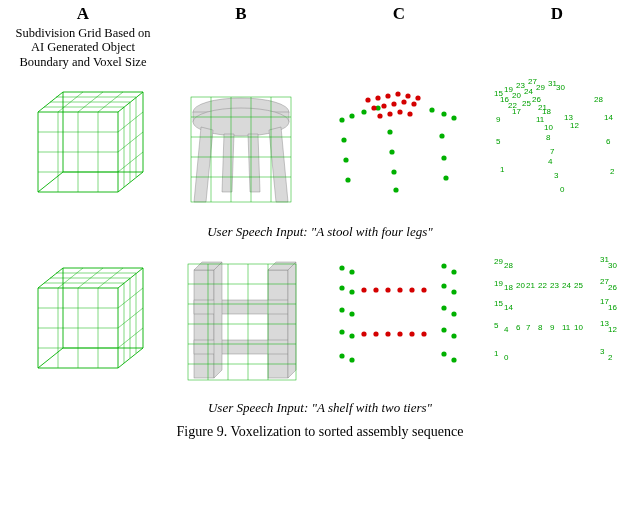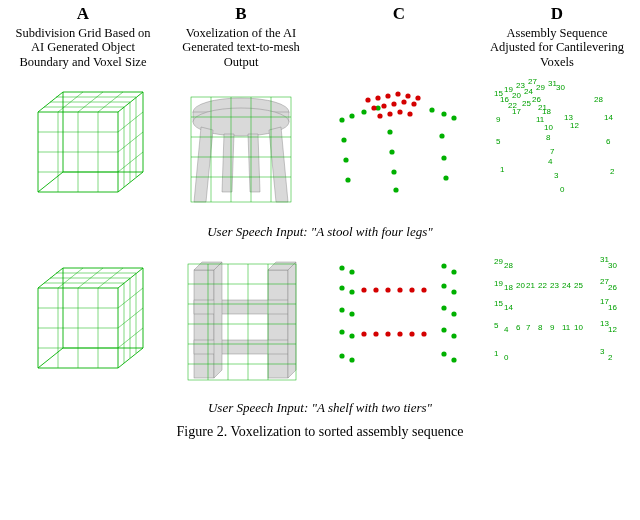--- a/index.html
+++ b/index.html
@@ -77,28 +77,26 @@
 
 <div class="figure">
 
   <div class="row">
     <div class="col">
       <div class="col-label">A</div>
       <div class="col-desc">Subdivision Grid Based on AI Generated Object Boundary and Voxel Size</div>
     </div>
     <div class="col">
       <div class="col-label">B</div>
-      <div class="col-desc">Voxelization of the AI Generated text-to-mesh Output</div>
     </div>
     <div class="col">
       <div class="col-label">C</div>
     </div>
     <div class="col">
       <div class="col-label">D</div>
-      <div class="col-desc">Assembly Sequence Adjusted for Cantilevering Voxels</div>
     </div>
   </div>
 
   <div class="row">
     <div class="col">
         <div class="panel">
       <svg viewBox="0 0 150 150">
 
         <g class="wf">
 
@@ -345,15 +343,15 @@
             <text x="22" y="112">0</text>
             <text x="118" y="106">3</text>
             <text x="126" y="112">2</text>
           </svg>
     </div>
       </div>
   </div>
 
   <div class="speech">User Speech Input: "A shelf with two tiers"</div>
 
-  <div class="caption">Figure 2.    Voxelization to sorted assembly sequence</div>
+  <div class="caption">Figure 9.    Voxelization to sorted assembly sequence</div>
 
 </div>
 
 </body></html>

